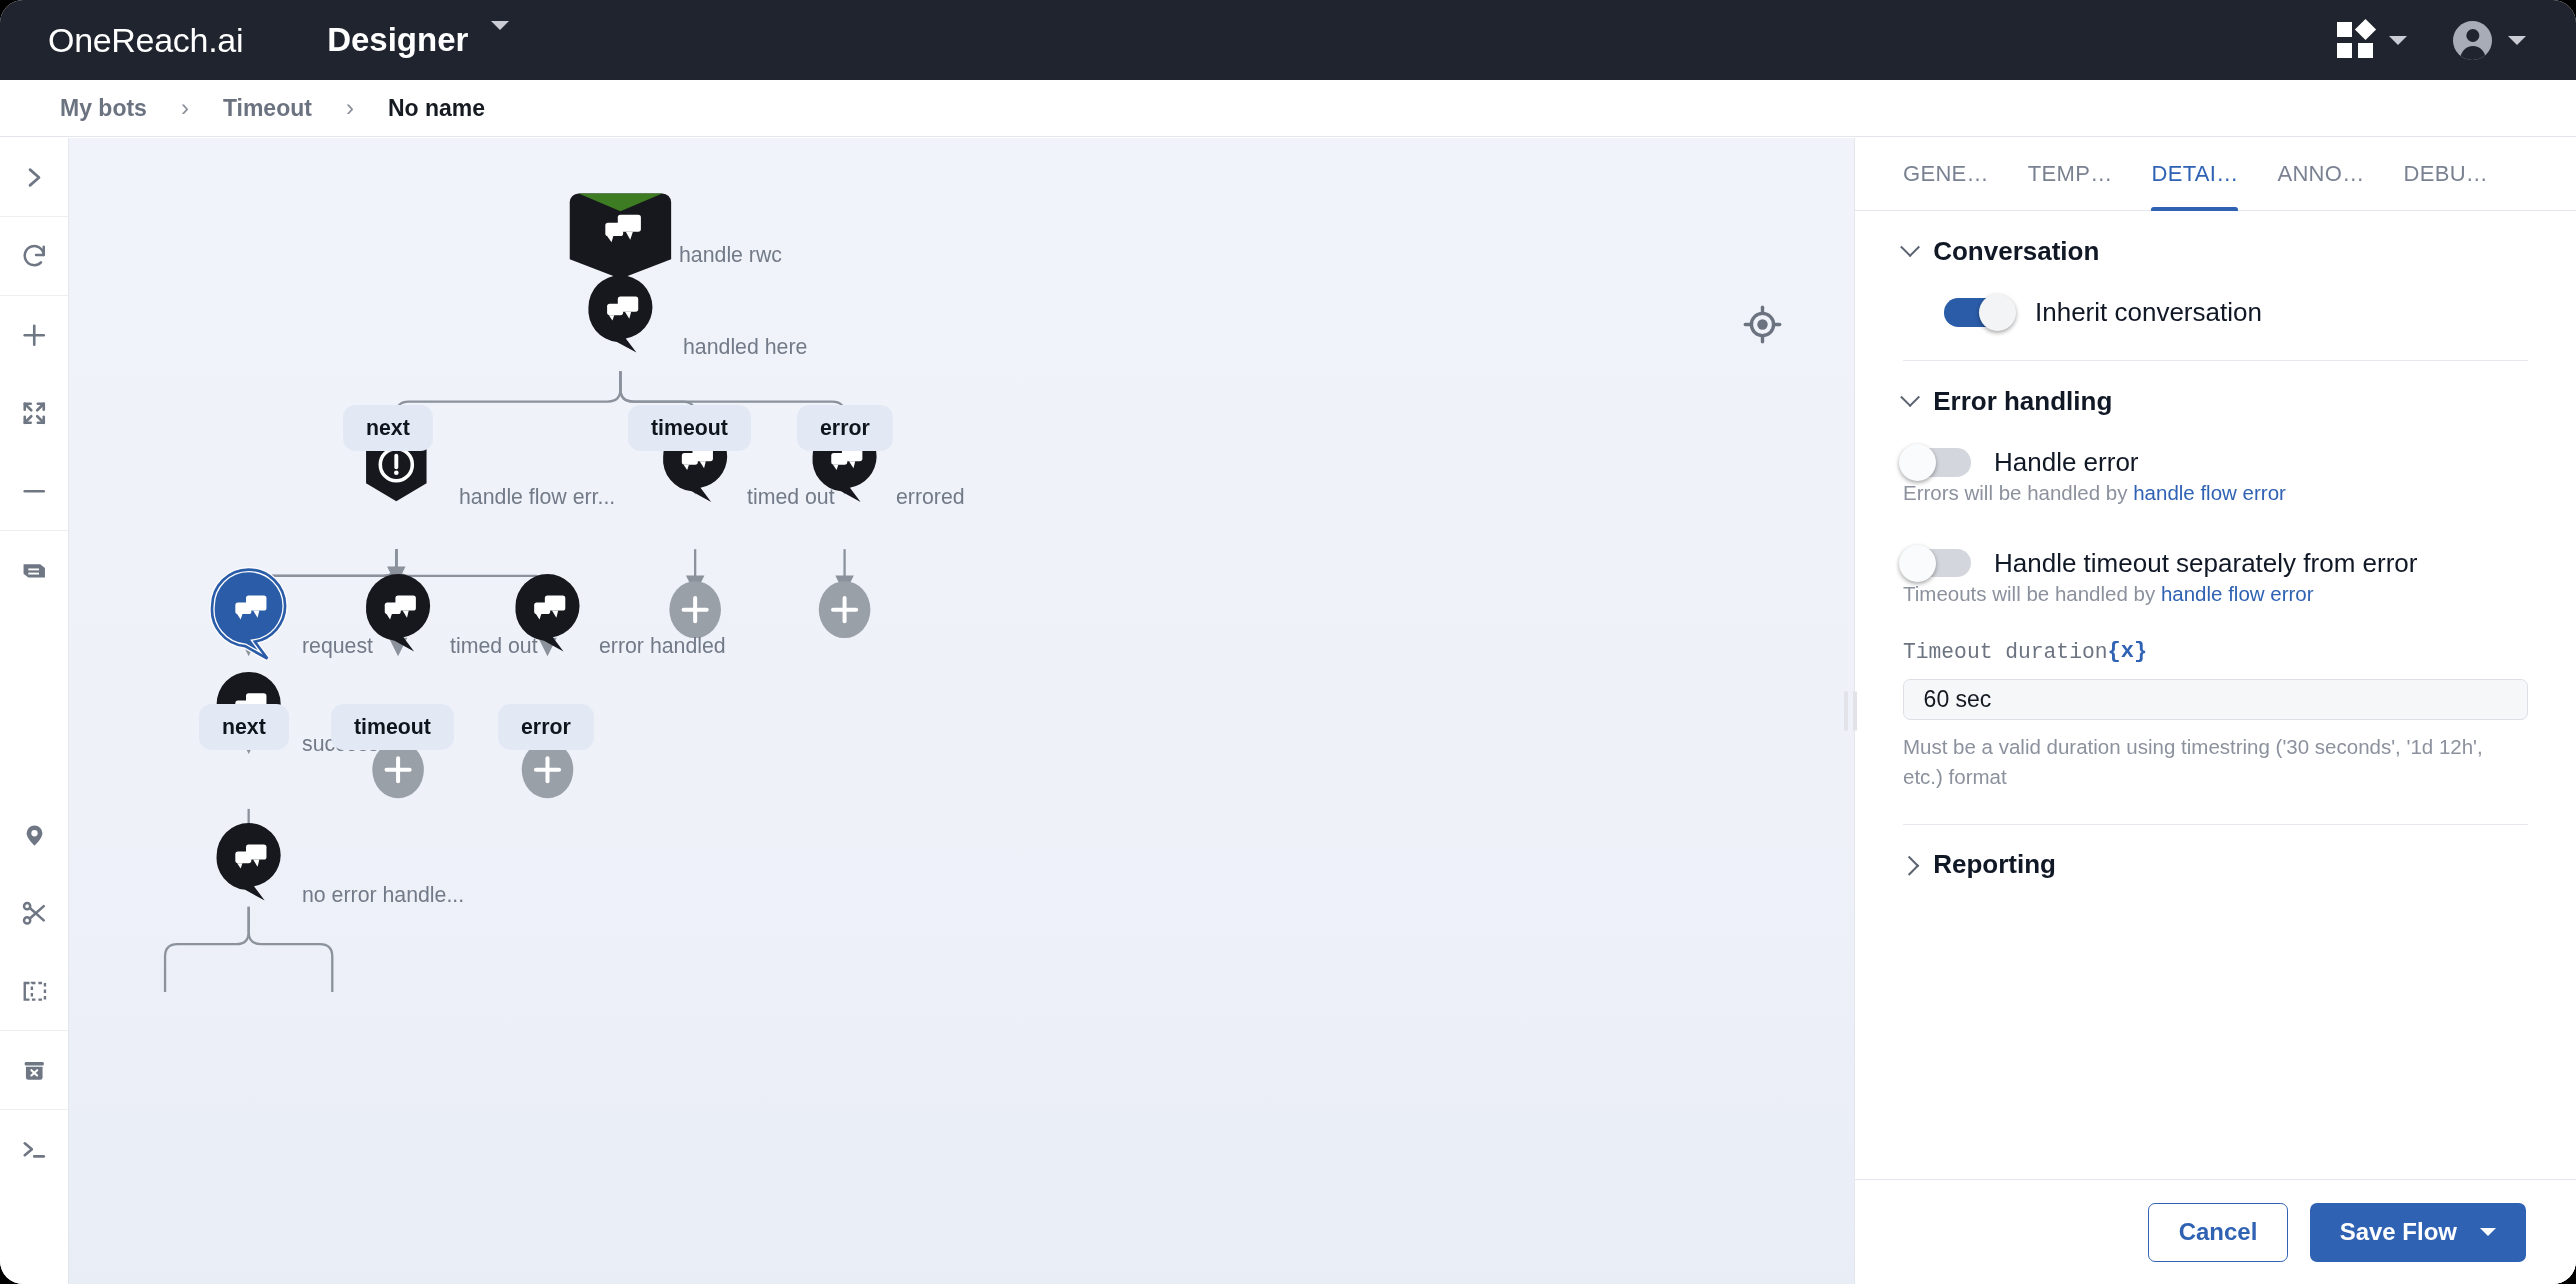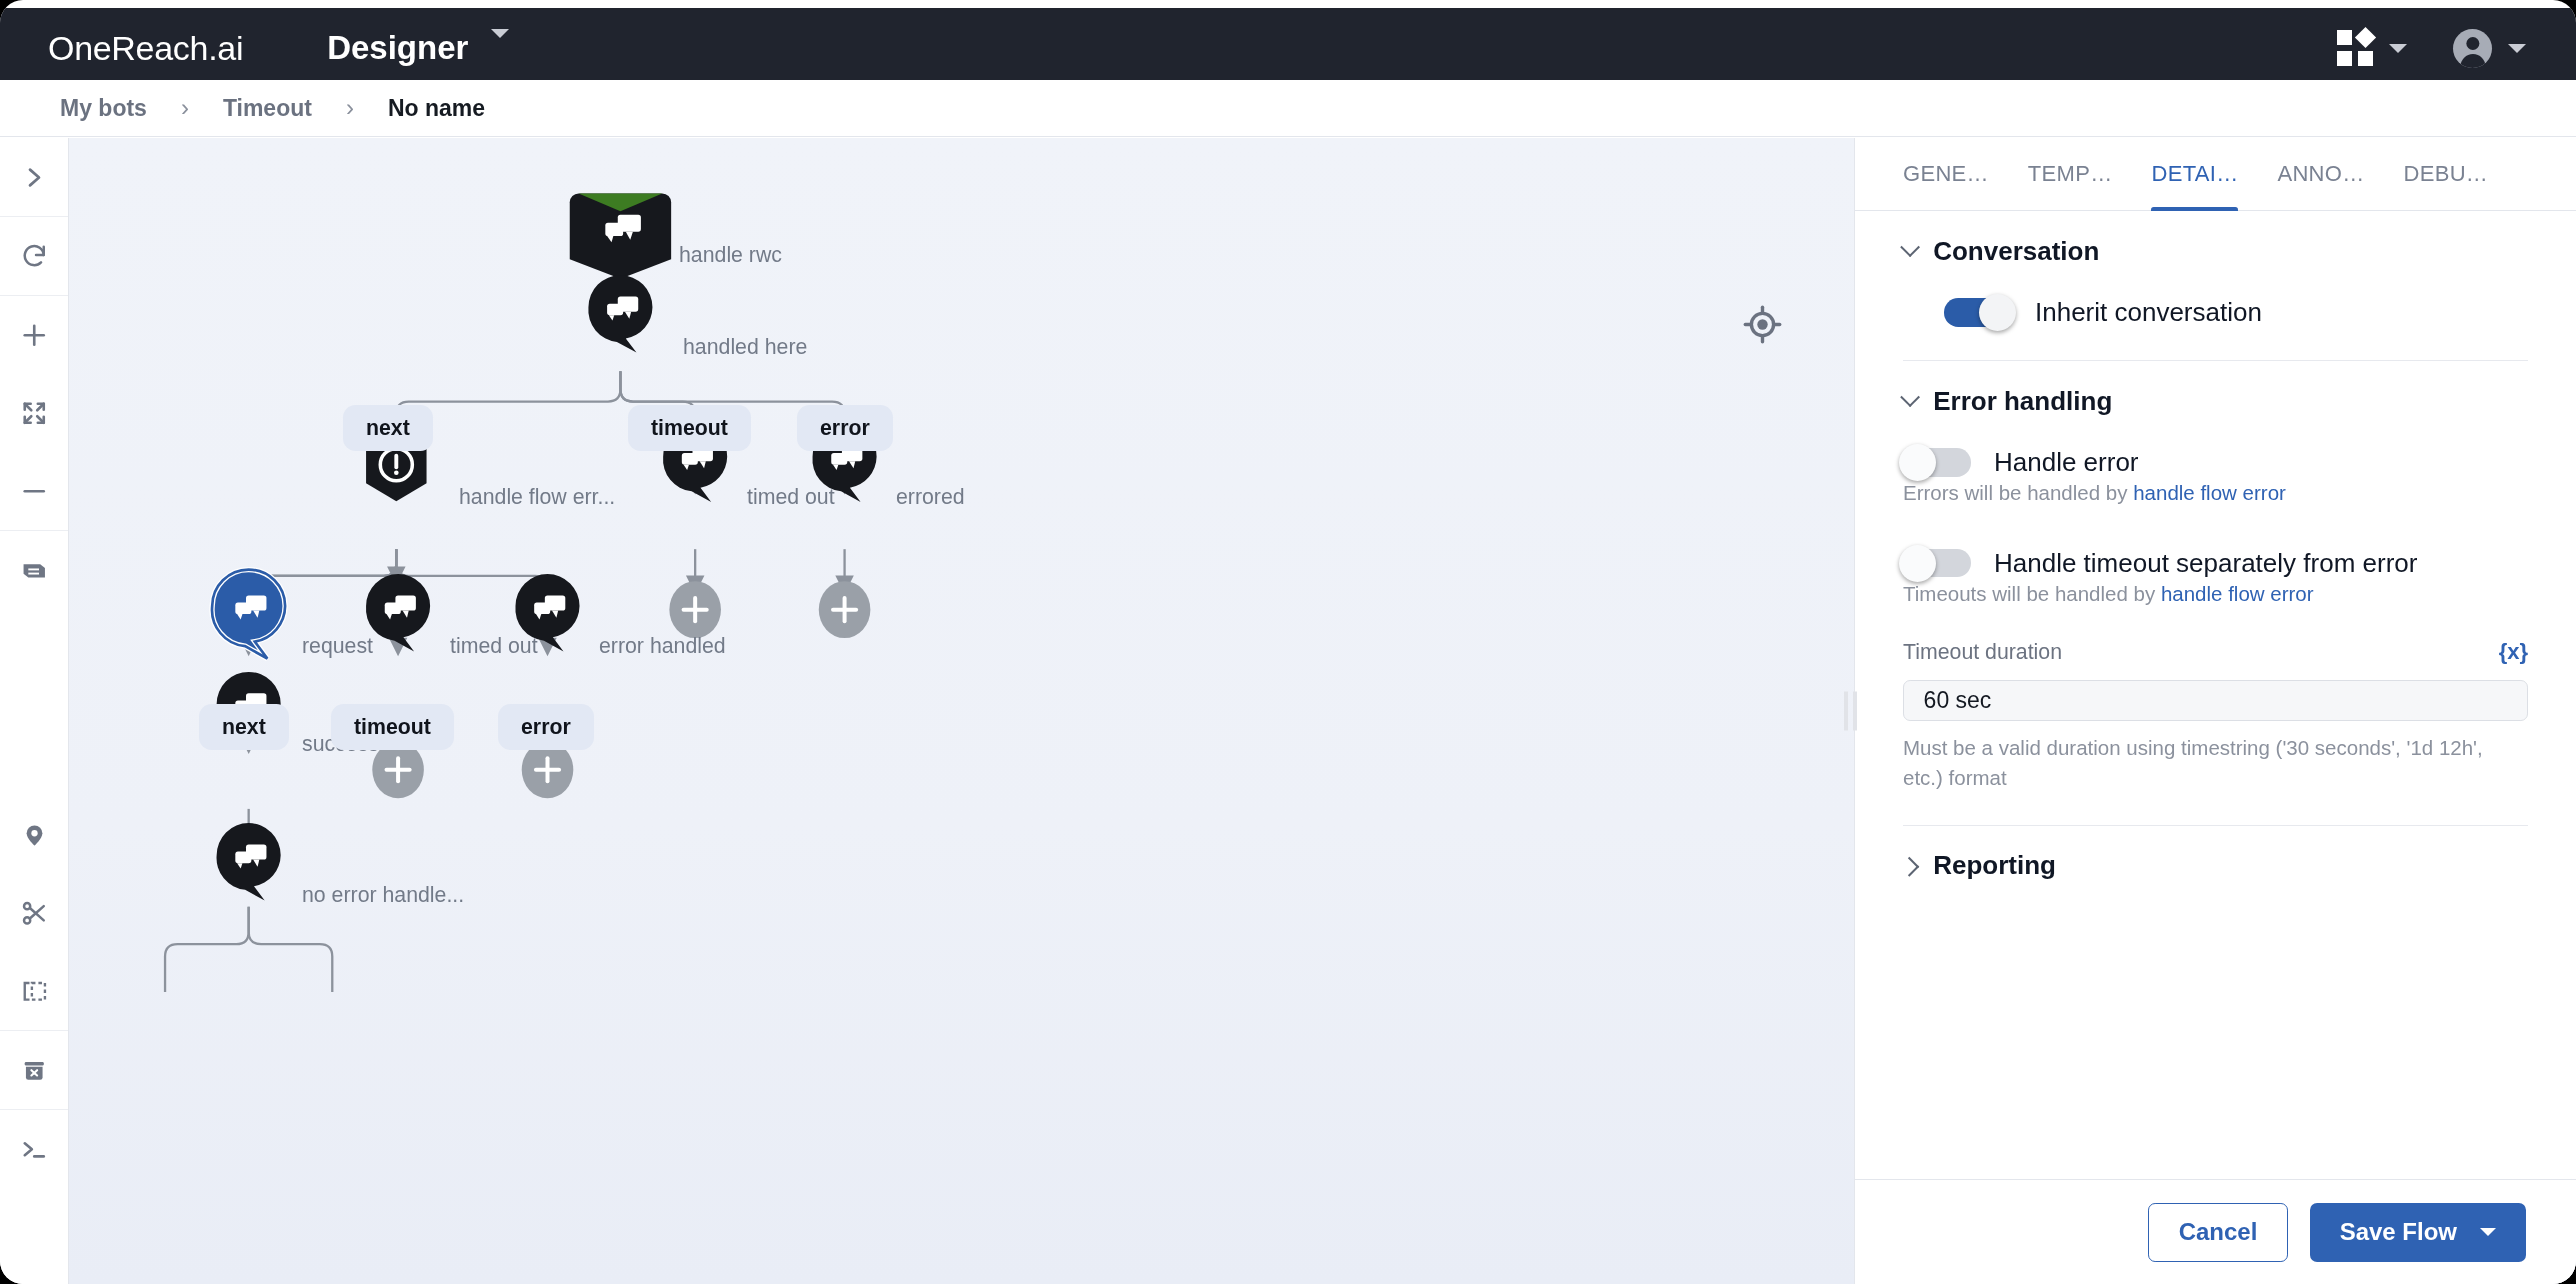--- a/index.html
+++ b/index.html
@@ -11,21 +11,21 @@
   }
   .app {
     position: absolute; inset: 0;
     background: #fff;
     border-radius: 23px;
     overflow: hidden;
   }
 
   
   .topbar {
-    position: absolute; left: 0; top: 8px; width: 100%; height: 80px;
+    position: absolute; left: 0; top: 0; width: 100%; height: 80px;
     background: #20242e;
     display: flex; align-items: center;
   }
   .brand {
     margin-left: 48px;
     font-size: 34px; font-weight: 400; color: #fff; letter-spacing: -0.3px;
     display: flex; align-items: baseline;
   }
   .app-title {
     margin-left: 48px; font-size: 33px; font-weight: 700; color: #fff;
@@ -163,22 +163,23 @@
   .switch.off { background: #d3d6dc; }
   .switch.off .knob { left: -3.6px; background: #fafbfc; }
   .toggle-label { font-size: 26px; color: #101725; }
 
   .hint { font-size: 20.5px; color: #8b919d; margin-top: 0; line-height: 1.5; }
   .hint a, .link { color: #2f62b3; text-decoration: none; }
 
   .divider { height: 0.9px; background: #e7e9ee; margin-top: 32px; }
 
   .field-head {
-    display: flex; align-items: center; justify-content: space-between;
+    display: flex; align-items: center; 
     margin-top: 30px;
+    font-family: Liberation Mono, monospace;
   }
   .field-label { font-size: 21.3px; color: #6c7381; }
   .varbtn { font-size: 22px; color: #2f62b3; font-weight: 700; }
   .textinput {
     margin-top: 14.2px; height: 41px; border: 0.9px solid #dcdfe5; border-radius: 7.1px;
     background: #f6f7f9; display: flex; align-items: center; padding: 0 19.6px;
     font-size: 23px; color: #141922;
   }
   .help { font-size: 20.5px; color: #8b919d; margin-top: 12.5px; line-height: 1.45; }
 

